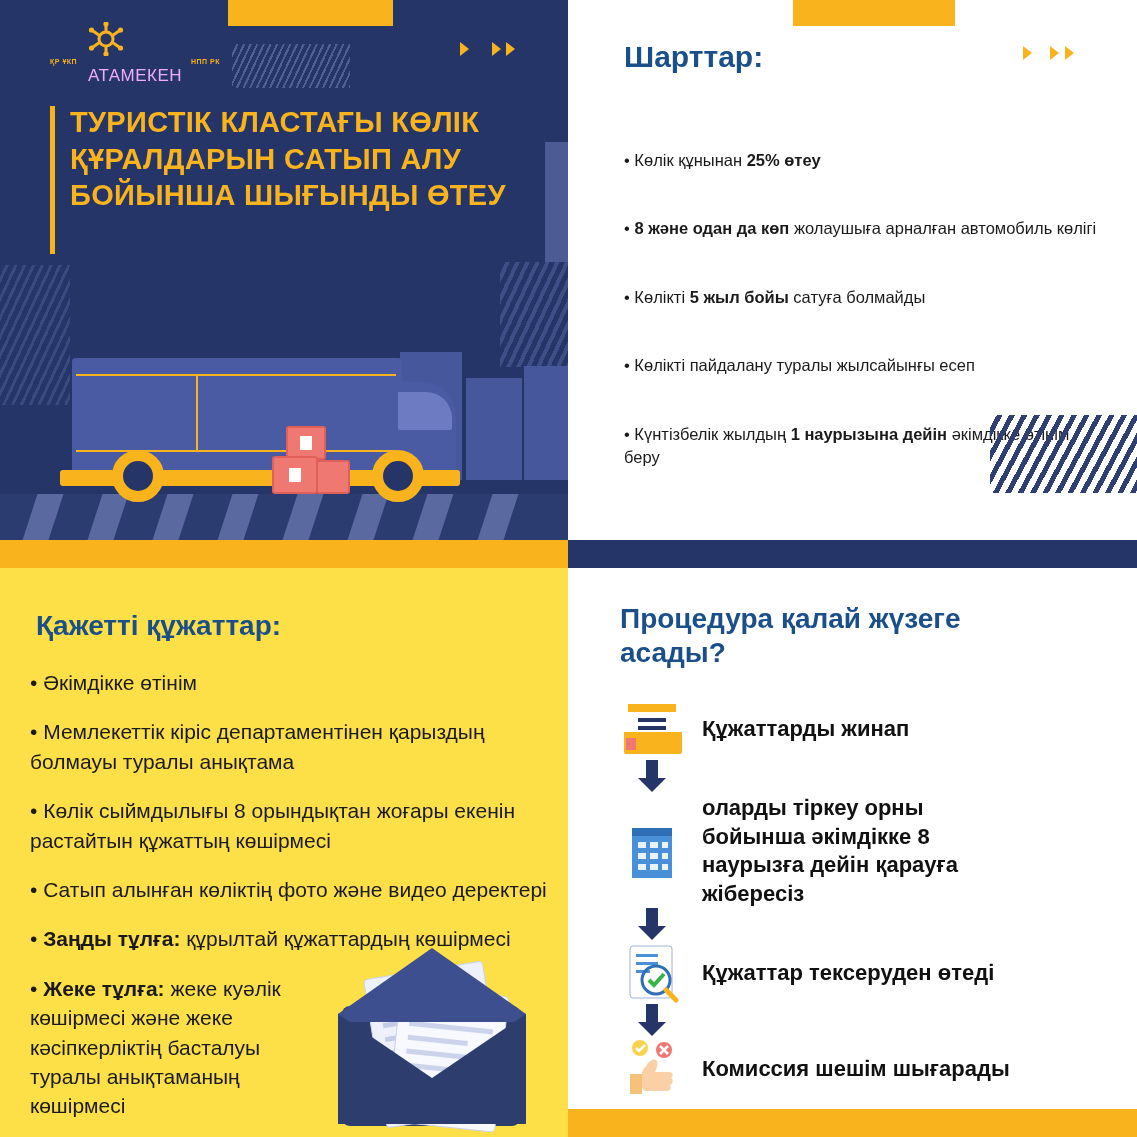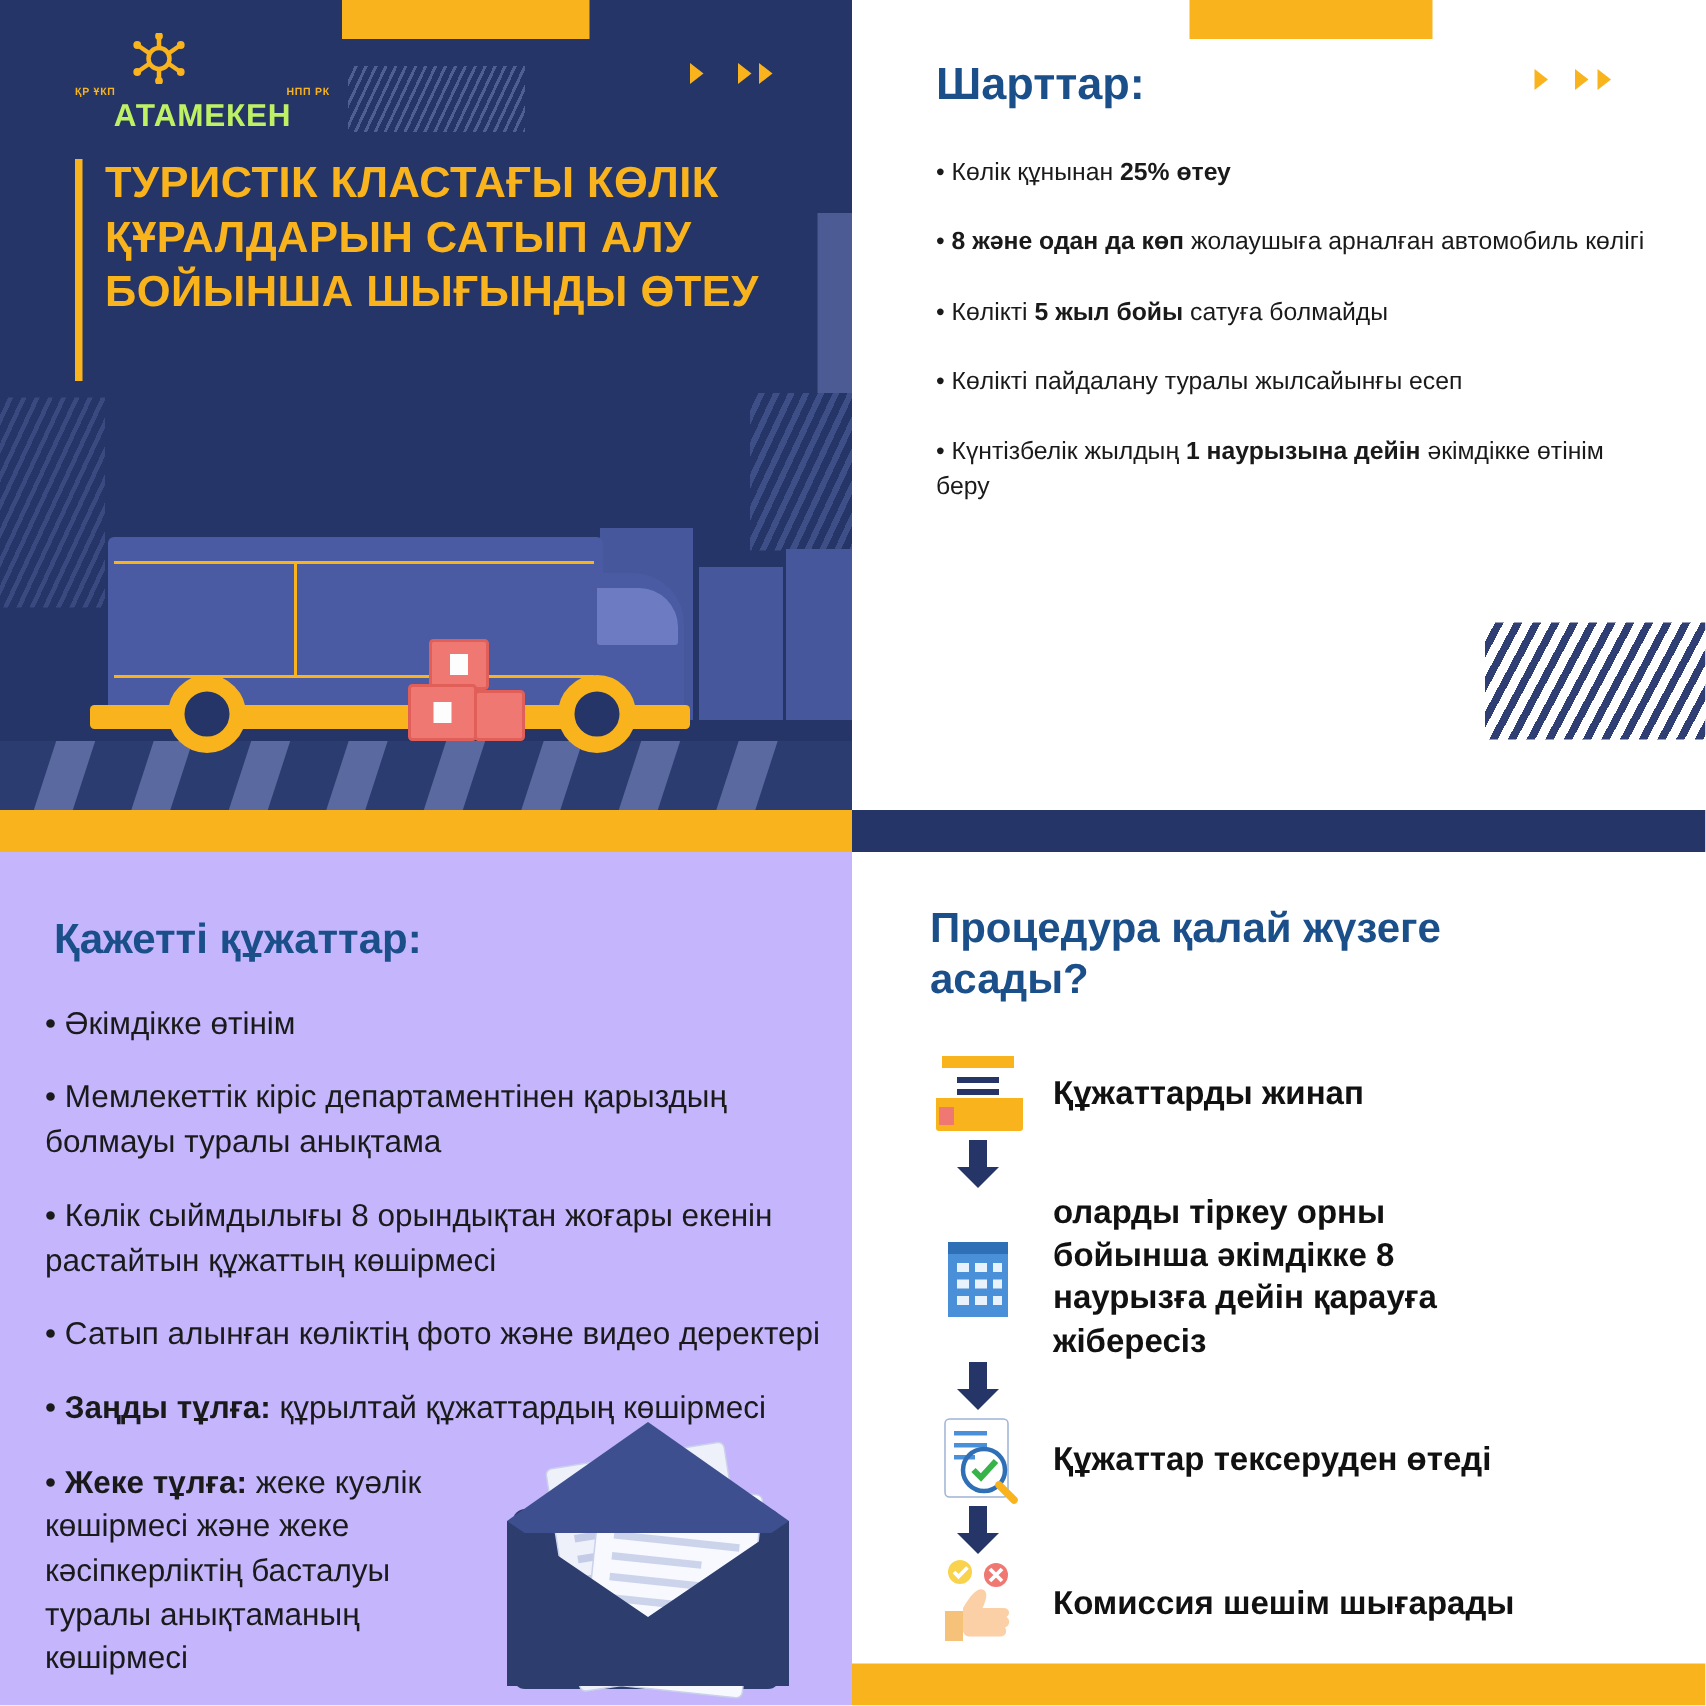--- a/index.html
+++ b/index.html
@@ -23,21 +23,21 @@
   .logo { position: absolute; left: 50px; top: 22px; width: 170px; height: 58px; }
   .logo-mark { position: absolute; left: 36px; top: 0; width: 40px; height: 34px; }
   .logo-mark svg { display: block; }
   .logo-sub {
     position: absolute; left: 0; top: 36px; width: 170px;
     font-size: 7px; color: #f9b41d; letter-spacing: .5px;
     display: flex; justify-content: space-between; font-weight: bold;
   }
   .logo-name {
     position: absolute; left: 0; top: 44px; width: 170px; text-align: center;
-    font-size: 21px; font-weight: bold; color: #bef264; letter-spacing: .5px;
+    font-size: 17px; font-weight: normal; color: #f0abfc; letter-spacing: .5px;
   }
   .hatch-diag {
     position: absolute; left: 232px; top: 44px; width: 118px; height: 44px;
     background: repeating-linear-gradient(115deg, transparent 0 4px, #4f5f92 4px 6px);
   }
   .arrows-tl { position: absolute; left: 460px; top: 42px; display: flex; gap: 9px; }
   .arrows-tl .ar { width: 0; height: 0; border-left: 9px solid #f9b41d; border-top: 7px solid transparent; border-bottom: 7px solid transparent; }
   .arrows-tl .grp { display: flex; gap: 5px; margin-left: 14px; }
 
   .title-bar {
@@ -83,33 +83,34 @@
     position: absolute; left: 56px; top: 40px;
     font-size: 30px; font-weight: bold; color: #1b4f8a;
   }
   .arrows-tr { position: absolute; left: 455px; top: 46px; display: flex; }
   .arrows-tr .ar { width: 0; height: 0; border-left: 9px solid #f9b41d; border-top: 7px solid transparent; border-bottom: 7px solid transparent; }
   .arrows-tr .grp { display: flex; gap: 6px; margin-left: 18px; }
   .tr-list { position: absolute; left: 56px; top: 104px; width: 480px; }
   .tr-list li {
     list-style: none; font-size: 16.5px; line-height: 1.42; color: #1a1a1a;
     margin-bottom: 23px;
+    margin-top: 45px;
   }
   .tr-list li b { font-weight: bold; }
   .chevrons-tr {
     position: absolute; left: 990px; top: 415px; width: 147px; height: 78px;
     background: repeating-linear-gradient(118deg, transparent 0 6px, #2f3f74 6px 11px);
   }
 
   
   .yellow-bar-left { position: absolute; left: 0; top: 540px; width: 568px; height: 28px; background: #f9b41d; }
   .navy-bar-right { position: absolute; left: 568px; top: 540px; width: 569px; height: 28px; background: #253567; }
 
   
-  .bl { position: absolute; left: 0; top: 568px; width: 568px; height: 569px; background: #c4b5fd; overflow: hidden; }
+  .bl { position: absolute; left: 0; top: 568px; width: 568px; height: 569px; background: #fde047; overflow: hidden; }
   .bl-title { position: absolute; left: 36px; top: 42px; font-size: 28px; font-weight: bold; color: #1b4f8a; }
   .bl-list { position: absolute; left: 30px; top: 100px; width: 520px; }
   .bl-list li { list-style: none; font-size: 21px; line-height: 1.4; color: #1a1a1a; margin-bottom: 20px; }
   .bl-list li b { font-weight: bold; }
   .docs-art { position: absolute; left: 320px; top: 350px; width: 230px; height: 215px; }
 
   
   .br { position: absolute; left: 568px; top: 568px; width: 569px; height: 569px; background: #ffffff; overflow: hidden; }
   .br-title { position: absolute; left: 52px; top: 34px; width: 420px; font-size: 28px; font-weight: bold; color: #1b4f8a; line-height: 1.22; }
   .flow { position: absolute; left: 52px; top: 130px; width: 500px; }

